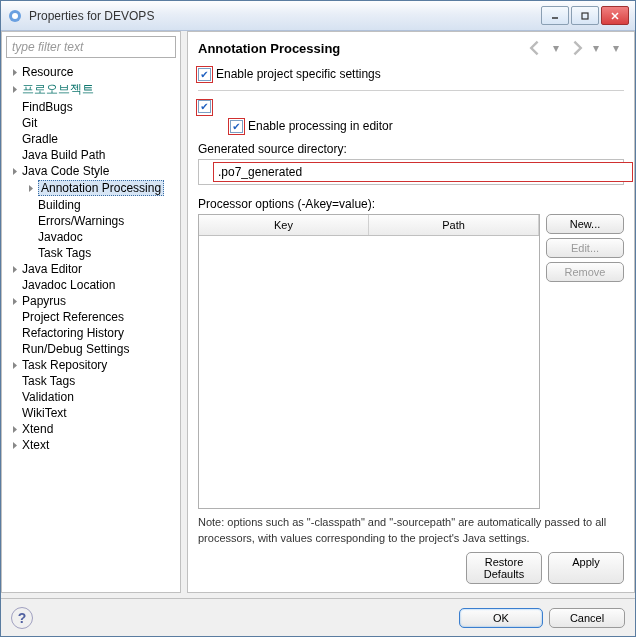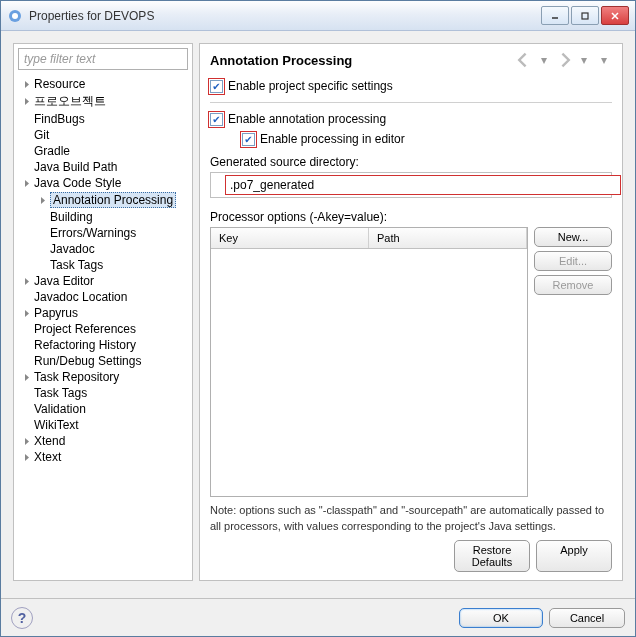--- a/index.html
+++ b/index.html
@@ -5,46 +5,46 @@
 * { box-sizing: border-box; margin: 0; padding: 0; }
 body { font-family: "Segoe UI", Tahoma, sans-serif; font-size: 12px; background: #fff; }
 .window { width: 636px; height: 637px; border: 1px solid #5a7ca0; background: #f0f0f0; position: relative; }
 .titlebar { height: 30px; background: linear-gradient(#fdfdfe,#e8eef7 45%,#d6e2f1); display: flex; align-items: center; padding: 0 6px; border-bottom: 1px solid #b0c0d8; justify-content: center; }
 .titlebar .app-icon { width: 16px; height: 16px; margin-right: 6px; }
 .titlebar .title { flex: 1; color: #333; font-size: 12px; }
 .win-btns { display: flex; gap: 2px; }
 .win-btn { width: 28px; height: 19px; border: 1px solid #8a9fb3; border-radius: 2px; background: linear-gradient(#f5f9fd,#d8e6f6); display: flex; align-items: center; justify-content: center; cursor: default; }
 .win-btn.close { background: linear-gradient(#f08080,#d84040); border-color: #a03030; }
 .win-btn svg { width: 10px; height: 10px; }
-.content { display: flex; height: 562px; padding: 12px; gap: 6px; }
+.content { display: flex; height: 562px; padding: 0; gap: 6px; }
 .sidebar { width: 180px; background: #fff; border: 1px solid #c0c0c0; display: flex; flex-direction: column; }
 .filter { border: 1px solid #b0b0b0; margin: 4px; padding: 3px 5px; color: #999; font-style: italic; background: #fff; }
 .tree { flex: 1; overflow: auto; padding: 2px 0; }
 .tree-item { display: flex; align-items: center; padding: 1px 0 1px 6px; cursor: default; white-space: nowrap; }
 .tree-item .arrow { width: 12px; height: 12px; margin-right: 2px; display: inline-flex; align-items: center; justify-content: center; color: #666; }
 .tree-item.level1 { padding-left: 6px; }
 .tree-item.level2 { padding-left: 22px; }
 .tree-item.selected { background: #fff; }
 .tree-item.selected .label { border: 1px dotted #3a6ea5; background: #d6e5f5; padding: 0 2px; }
-.highlight-item .label { color: #000000; }
+.highlight-item .label { color: #0f766e; }
 .main { flex: 1; background: #fff; border: 1px solid #c0c0c0; display: flex; flex-direction: column; padding: 8px 10px; position: relative; }
 .main-header { display: flex; align-items: center; margin-bottom: 8px; }
 .main-title { font-weight: bold; font-size: 13px; flex: 1; }
 .nav-arrows { display: flex; gap: 4px; color: #999; }
 .nav-arrow { width: 16px; height: 16px; display: flex; align-items: center; justify-content: center; }
 .checkbox-row { display: flex; align-items: center; margin: 3px 0; position: relative; }
 .checkbox-row.indent2 { margin-left: 32px; }
 .chk { width: 13px; height: 13px; border: 1px solid #7a9fc4; background: #fff; margin-right: 5px; display: inline-flex; align-items: center; justify-content: center; font-size: 10px; color: #2060c0; }
 .red-box { position: absolute; left: -2px; top: -1px; width: 17px; height: 17px; border: 1px solid #d03030; }
 .field-label { margin: 6px 0 3px 0; }
 .text-input { border: 1px solid #b0b0b0; padding: 3px 5px; background: #fff; width: 100%; margin-left: 12px; }
 .text-input.highlighted { border: 1px solid #d03030; padding: 2px 4px; display:inline-block; }
 .input-wrap { border: 1px solid #c0c0c0; padding: 2px; margin-bottom: 6px; }
 .table-area { display: flex; gap: 6px; flex: 1; min-height: 0; }
-.table-container { flex: 1; border: 1px solid #b0b0b0; background: #fff; display: flex; flex-direction: column; }
+.table-container { flex: 1; border: 1px solid #b0b0b0; background: #fff; display: flex; flex-direction: column; text-align: center; }
 .table-header { display: flex; background: linear-gradient(#fdfdfd,#ececec); border-bottom: 1px solid #c0c0c0; }
 .th { flex: 1; padding: 4px 8px; border-right: 1px solid #d0d0d0; font-size: 11px; }
 .table-body { flex: 1; }
 .table-btns { display: flex; flex-direction: column; gap: 4px; width: 78px; }
 .btn { border: 1px solid #9a9a9a; background: linear-gradient(#fdfdfd,#e8e8e8); padding: 3px 6px; text-align: center; font-size: 11px; border-radius: 5px; cursor: default; }
 .btn.disabled { color: #9a9a9a; }
 .note { font-size: 11px; color: #333; margin-top: 6px; line-height: 1.4; }
 .main-footer { display: flex; justify-content: flex-end; gap: 6px; margin-top: 6px; }
 .bottom-bar { position: absolute; left: 0; right: 0; bottom: 0; height: 38px; border-top: 1px solid #c0c0c0; background: #f0f0f0; display: flex; align-items: center; padding: 0 10px; }
 .help-icon { width: 22px; height: 22px; border: 1px solid #a0a0c0; border-radius: 50%; display: flex; align-items: center; justify-content: center; color: #5060a0; font-weight: bold; font-size: 14px; }
@@ -247,21 +247,20 @@
 
       <div class="checkbox-row">
         <span class="red-box"></span>
         <span class="chk">✔</span>
         <span>Enable project specific settings</span>
       </div>
       <hr class="sep">
       <div class="checkbox-row">
         <span class="red-box"></span>
         <span class="chk">✔</span>
-        <span>Enable annotation processing</span>
       </div>
       <div class="checkbox-row indent2">
         <span class="red-box"></span>
         <span class="chk">✔</span>
         <span>Enable processing in editor</span>
       </div>
 
       <div class="field-label">Generated source directory:</div>
       <div class="input-wrap">
         <span class="text-input highlighted">.po7_generated</span>

